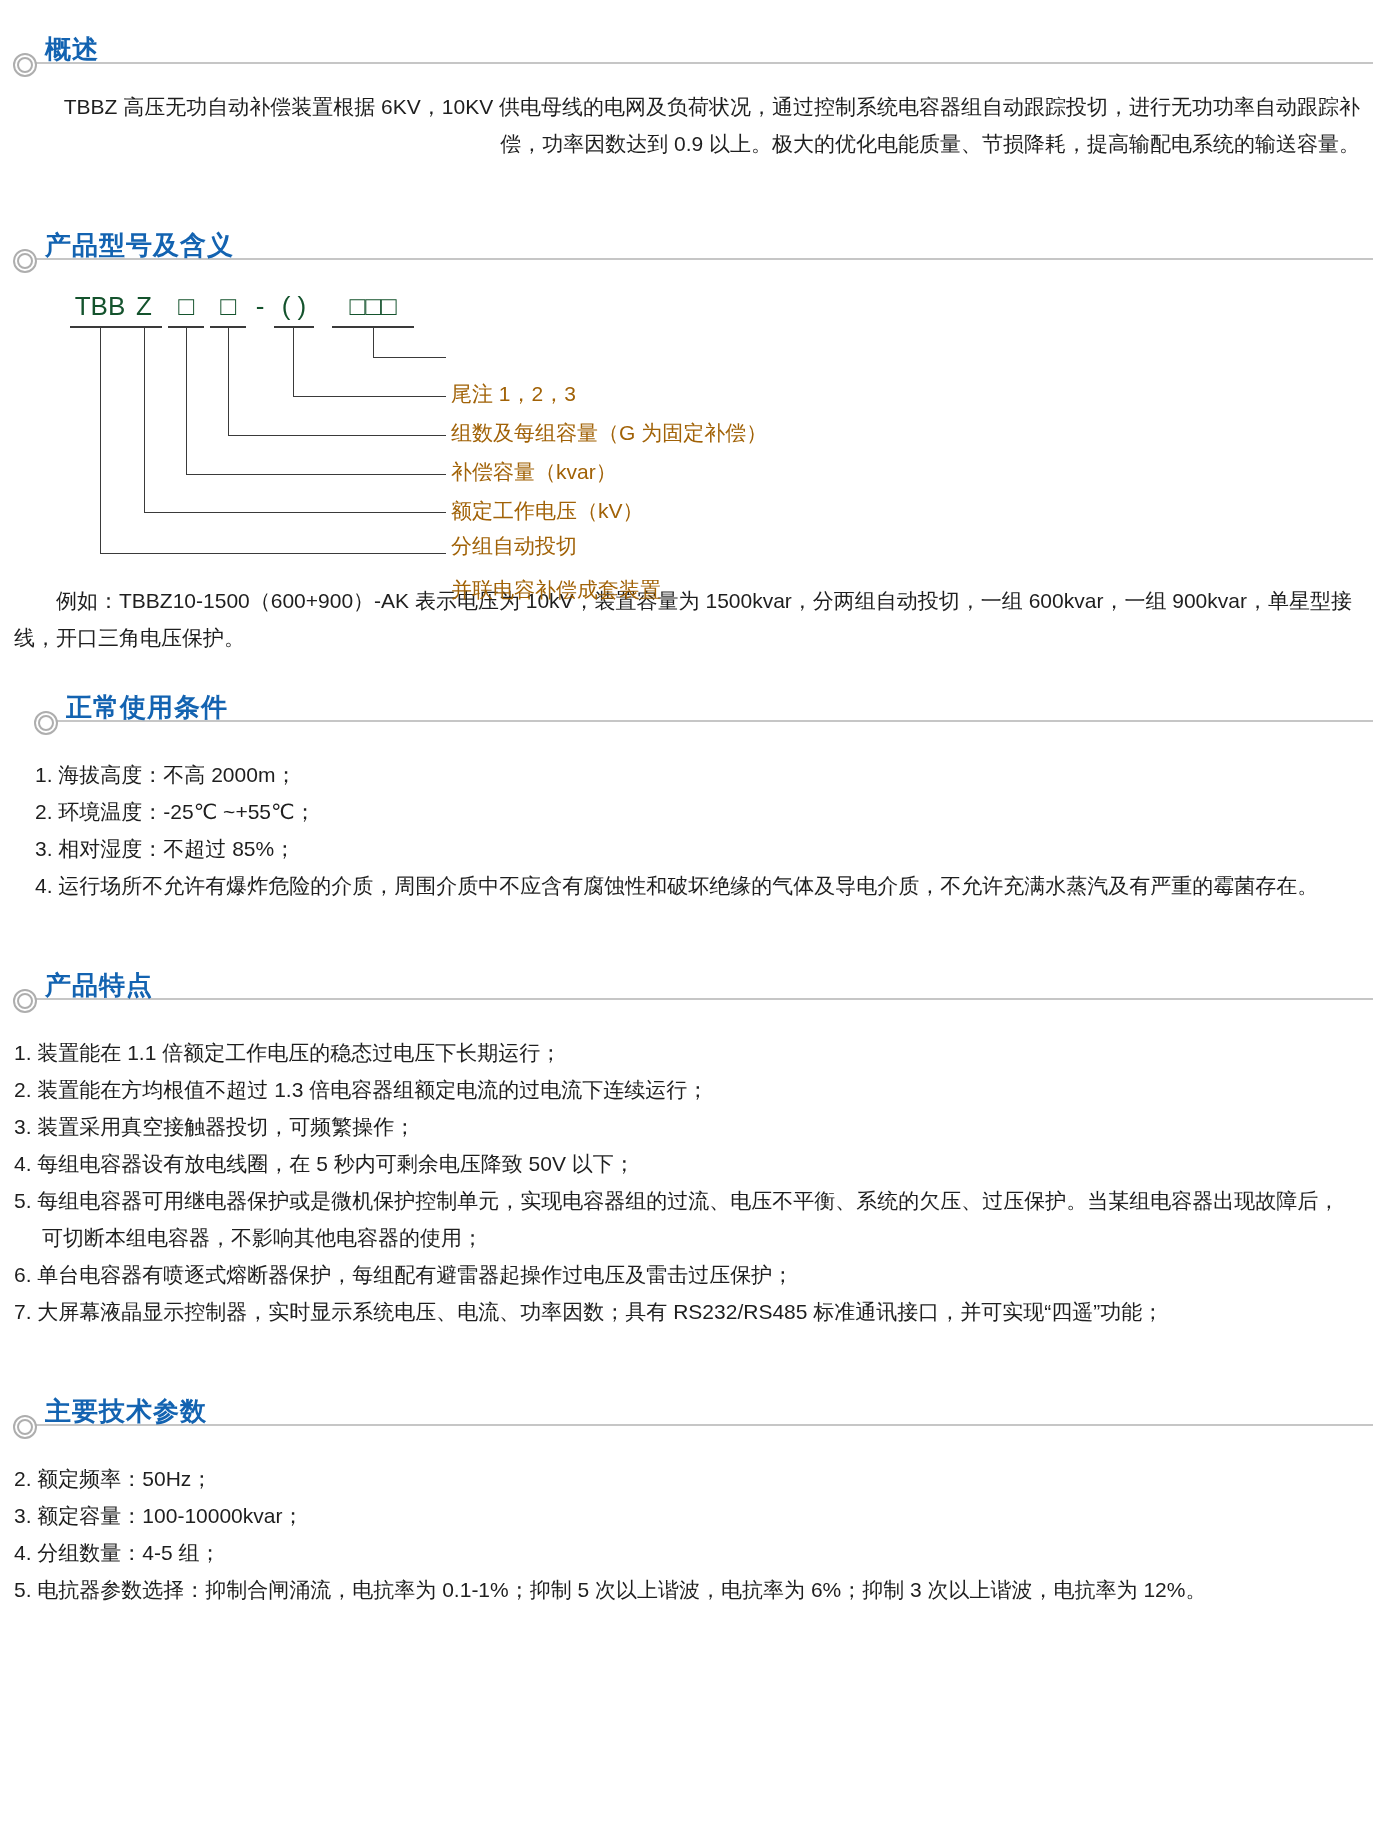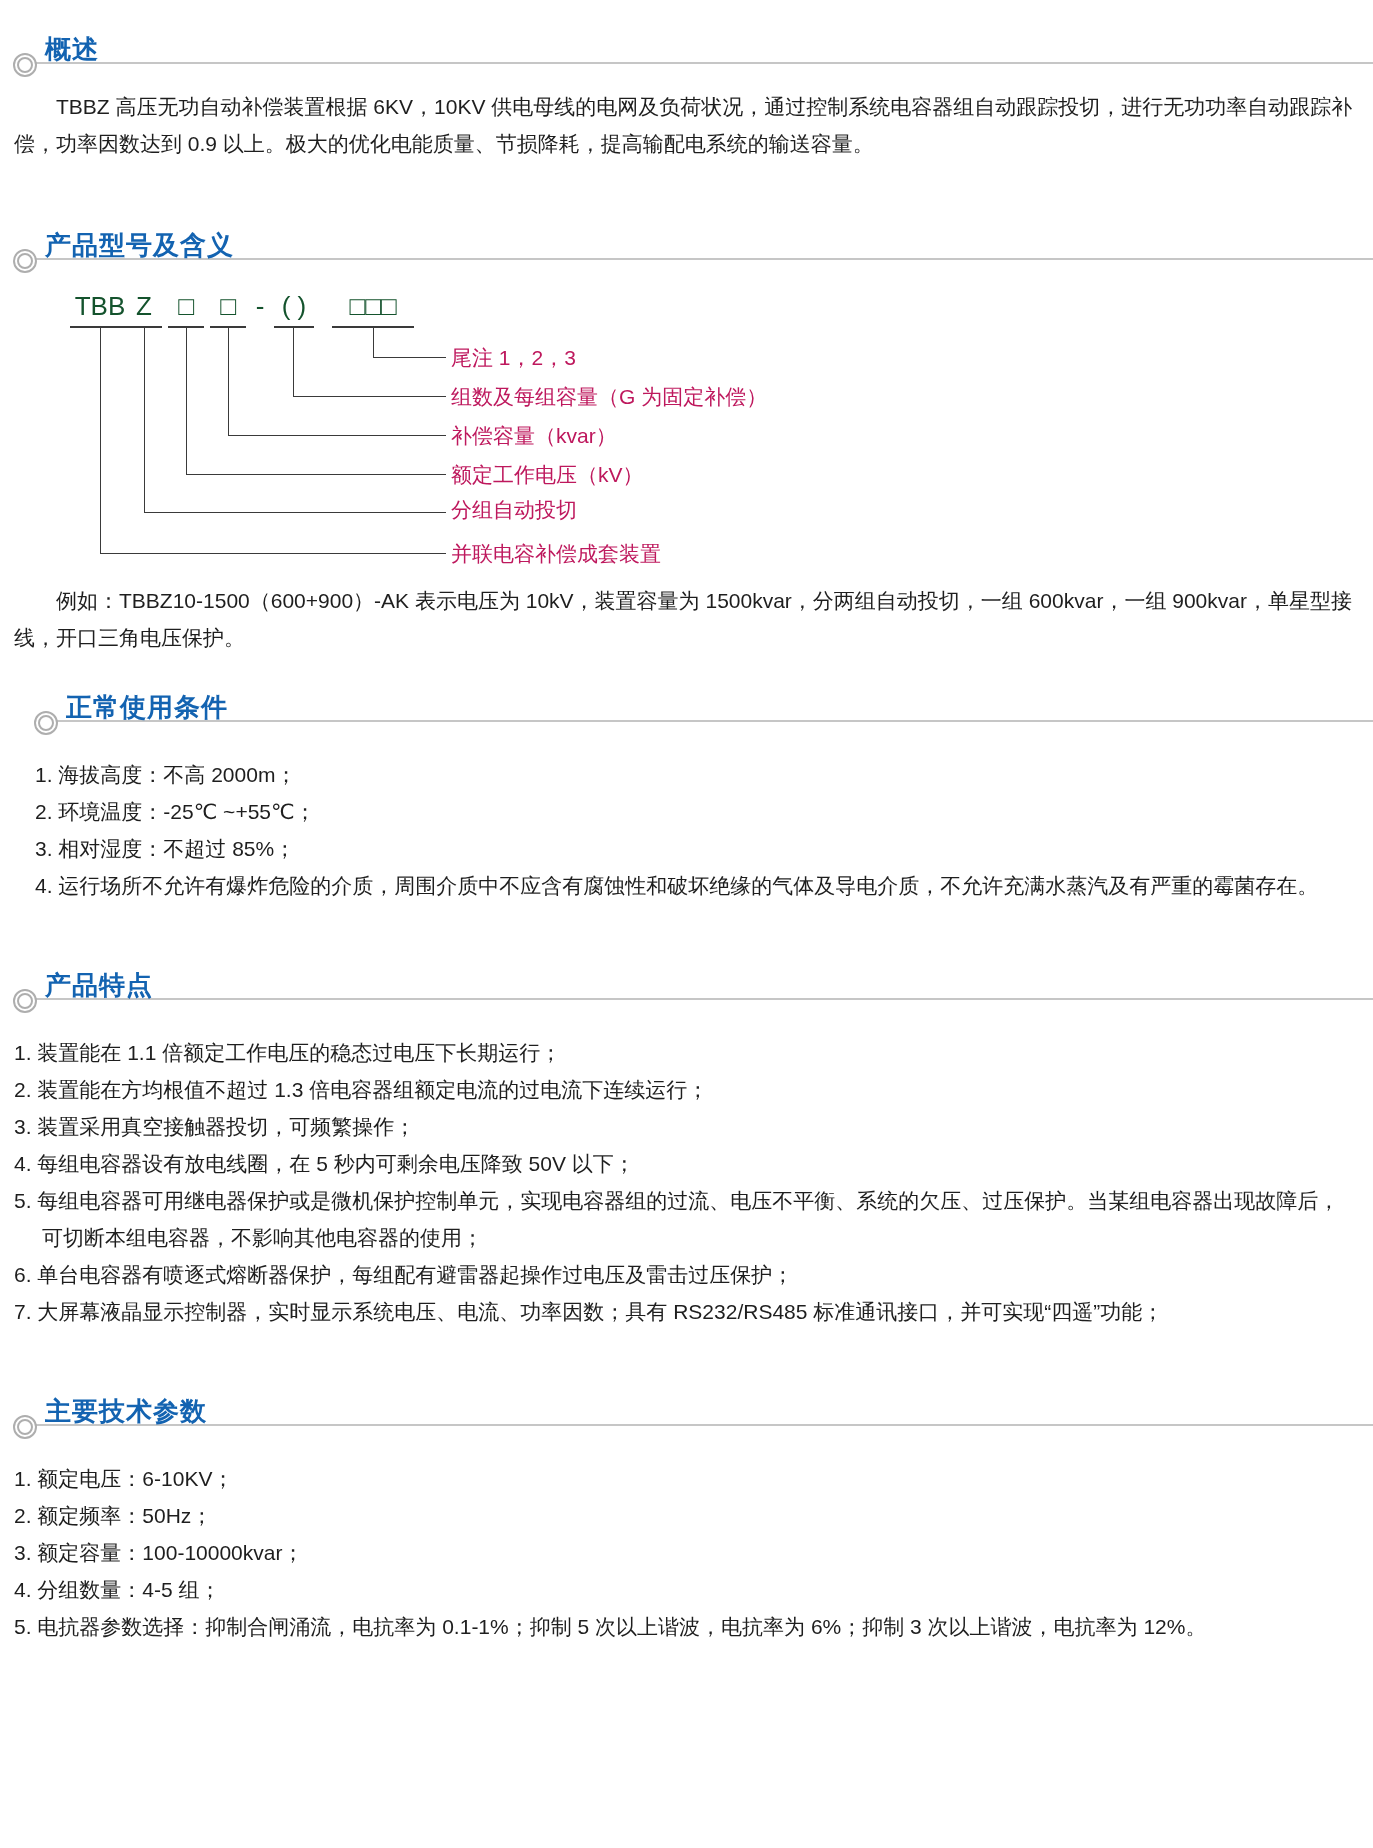--- a/index.html
+++ b/index.html
@@ -51,33 +51,33 @@
     border-bottom:2px solid var(--dline);
   }
   .code-part.no-line{border-bottom:none;}
   .connector{
     position:absolute;
     border-left:1.5px solid var(--dline);
     border-bottom:1.5px solid var(--dline);
   }
   .diagram-label{
     position:absolute;left:437px;height:28px;line-height:28px;
-    white-space:nowrap;color:#be185d;
+    white-space:nowrap;color:#a16207;margin-top:36px;
   }
 
   
   .gap-s2{margin-top:60px;}
   .gap-s3{margin-top:28px;padding-left:21px;}
   .gap-s4{margin-top:58px;}
   .gap-s5{margin-top:58px;}
 </style>
 </head>
 <body>
 
-<div style="padding-top:26px;">
+<div style="padding-top:26px;text-align:right;">
   <div class="section-header">
     <div class="ornament">
       <div class="ornament-inner"></div>
     </div>
     <div class="rule"></div>
     <h2 class="section-title">概述</h2>
   </div>
   <p class="para">TBBZ 高压无功自动补偿装置根据 6KV，10KV 供电母线的电网及负荷状况，通过控制系统电容器组自动跟踪投切，进行无功功率自动跟踪补偿，功率因数达到 0.9 以上。极大的优化电能质量、节损降耗，提高输配电系统的输送容量。</p>
 </div>
 
@@ -155,19 +155,18 @@
 
 <div class="gap-s5">
   <div class="section-header">
     <div class="ornament">
       <div class="ornament-inner"></div>
     </div>
     <div class="rule"></div>
     <h2 class="section-title">主要技术参数</h2>
   </div>
   <div class="list">
-    <div class="list-item">1. 额定电压：6-10KV；</div>
     <div class="list-item">2. 额定频率：50Hz；</div>
     <div class="list-item">3. 额定容量：100-10000kvar；</div>
     <div class="list-item">4. 分组数量：4-5 组；</div>
     <div class="list-item">5. 电抗器参数选择：抑制合闸涌流，电抗率为 0.1-1%；抑制 5 次以上谐波，电抗率为 6%；抑制 3 次以上谐波，电抗率为 12%。</div>
   </div>
 </div>
 
 </body></html>

